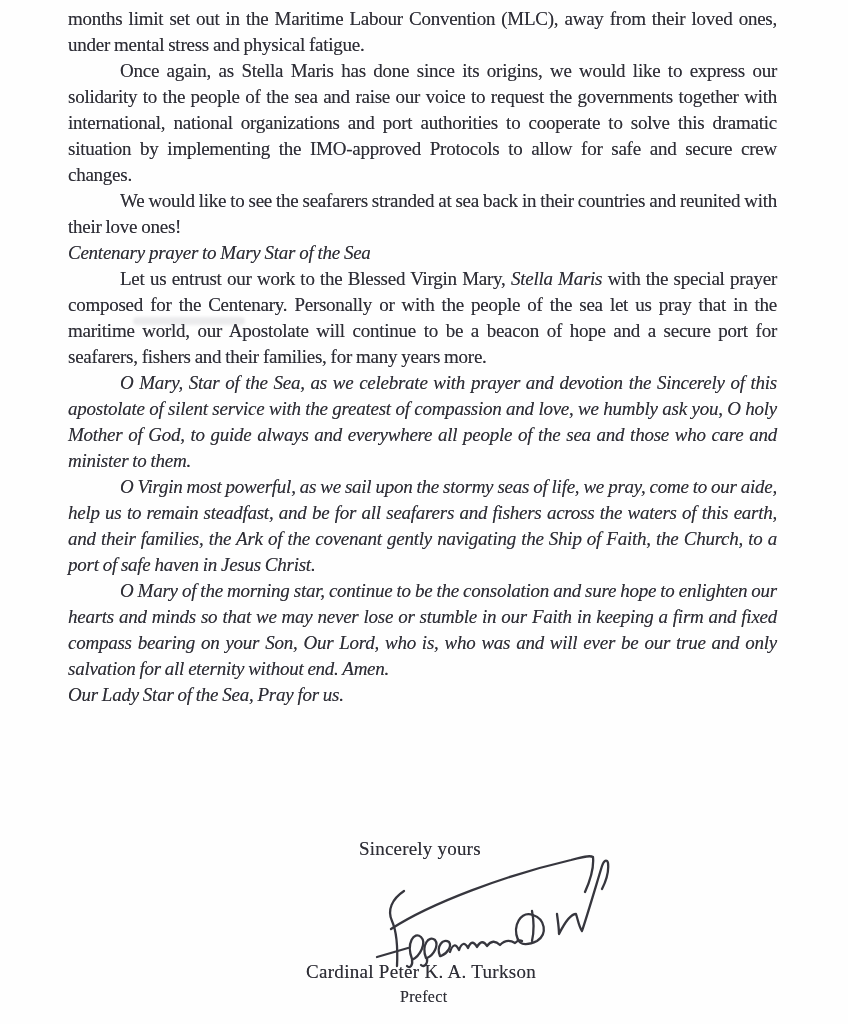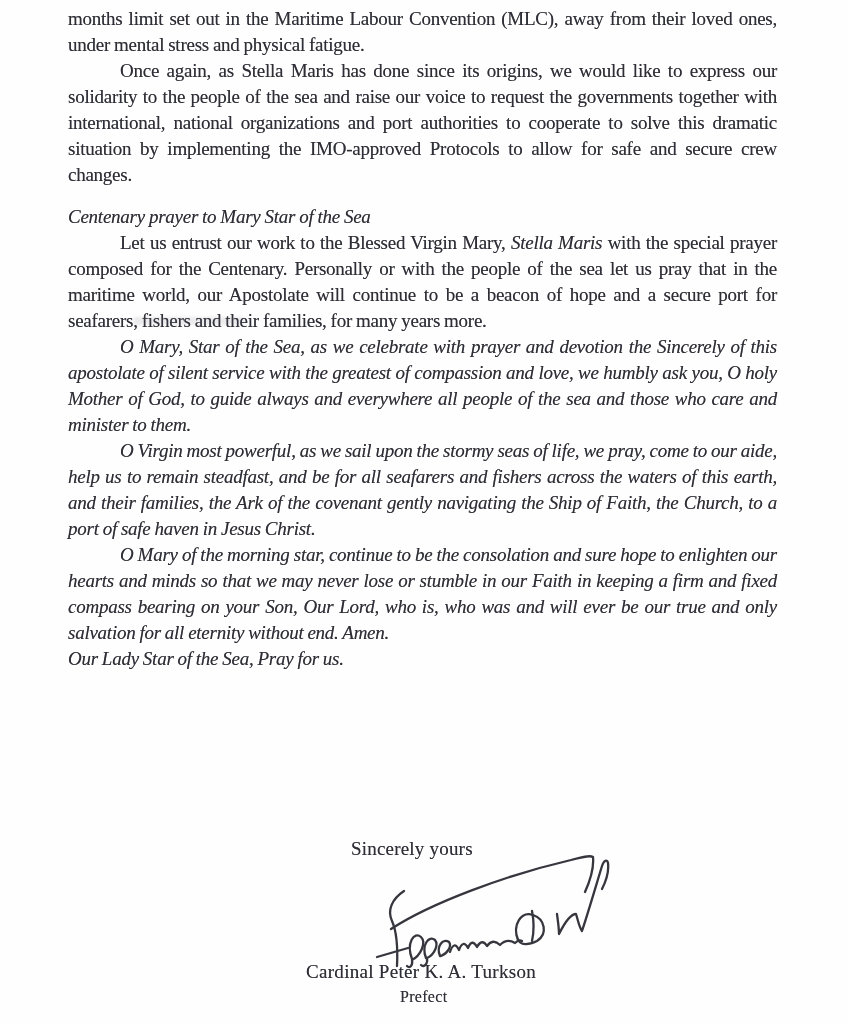--- a/index.html
+++ b/index.html
@@ -18,26 +18,26 @@
   }
   p.para {
     margin: 0;
     font-size: 19px;
     line-height: 26px;
     text-align: justify;
     letter-spacing: -0.25px;
     word-spacing: -0.5px;
   }
   p.para.indent { text-indent: 52px; }
-  p.para.heading { margin-top: 16px; }
+  p.para.heading { }
   .italic { font-style: italic; }
   .salutation {
     position: absolute;
     top: 838px;
-    left: 351px;
+    left: 359px;
     font-size: 19px;
     letter-spacing: 0.2px;
   }
   .signature-svg {
     position: absolute;
     top: 853px;
     left: 366px;
   }
   .signatory {
     position: absolute;
@@ -69,20 +69,21 @@
 </head>
 <body>
 
 <div class="page">
 
   <div class="smudge"></div>
 
   <div class="body-text" id="paragraphs">
       <p class="para"><span>months limit set out in the Maritime Labour Convention (MLC), away from their loved ones, under mental stress and physical fatigue.</span></p>
       <p class="para indent"><span>Once again, as Stella Maris has done since its origins, we would like to express our solidarity to the people of the sea and raise our voice to request the governments together with international, national organizations and port authorities to cooperate to solve this dramatic situation by implementing the IMO-approved Protocols to allow for safe and secure crew changes.</span></p>
+      <p class="para indent"><span>We would like to see the seafarers stranded at sea back in their countries and reunited with their love ones!</span></p>
       <p class="para italic heading"><span>Centenary prayer to Mary Star of the Sea</span></p>
       <p class="para indent"><span>Let us entrust our work to the Blessed Virgin Mary, </span><span class="italic">Stella Maris</span><span> with the special prayer composed for the Centenary. Personally or with the people of the sea let us pray that in the maritime world, our Apostolate will continue to be a beacon of hope and a secure port for seafarers, fishers and their families, for many years more.</span></p>
       <p class="para indent italic"><span>O Mary, Star of the Sea, as we celebrate with prayer and devotion the Sincerely of this apostolate of silent service with the greatest of compassion and love, we humbly ask you, O holy Mother of God, to guide always and everywhere all people of the sea and those who care and minister to them.</span></p>
       <p class="para indent italic"><span>O Virgin most powerful, as we sail upon the stormy seas of life, we pray, come to our aide, help us to remain steadfast, and be for all seafarers and fishers across the waters of this earth, and their families, the Ark of the covenant gently navigating the Ship of Faith, the Church, to a port of safe haven in Jesus Christ.</span></p>
       <p class="para indent italic"><span>O Mary of the morning star, continue to be the consolation and sure hope to enlighten our hearts and minds so that we may never lose or stumble in our Faith in keeping a firm and fixed compass bearing on your Son, Our Lord, who is, who was and will ever be our true and only salvation for all eternity without end. Amen.</span></p>
       <p class="para italic"><span>Our Lady Star of the Sea, Pray for us.</span></p>
     </div>
 
   <div class="salutation">Sincerely yours</div>
 

